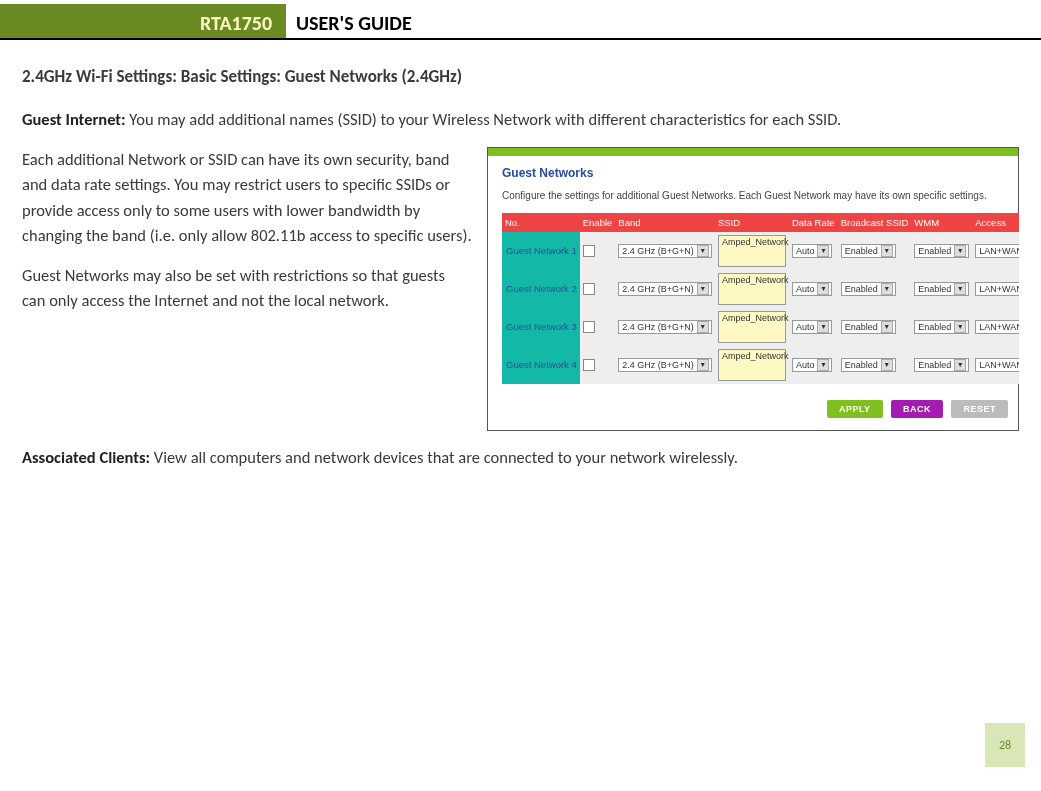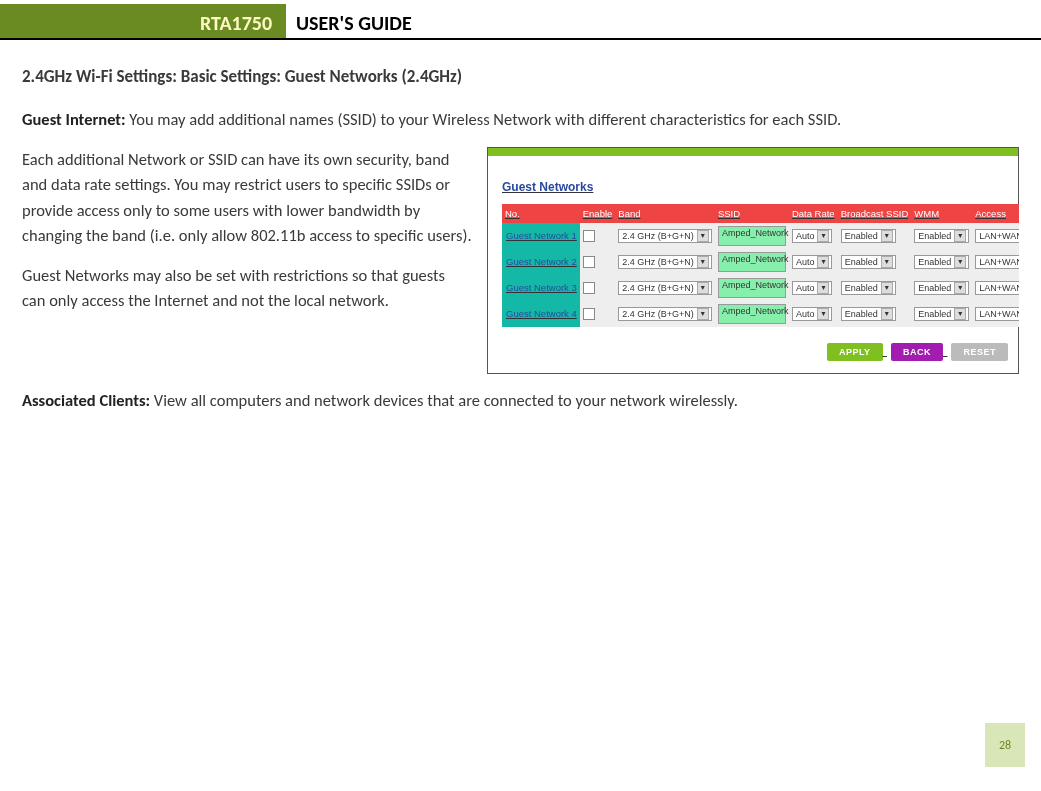--- a/index.html
+++ b/index.html
@@ -68,22 +68,21 @@
     border: 1px solid #555;
     background: #fff;
     font-family: Arial, sans-serif;
     margin-left: 10px;
   }
   .panel-topbar {
     height: 8px;
     background: #7fbf1f;
   }
   .panel-body {
-    padding: 24px 10px 12px 14px;
-    text-decoration: underline;
+    padding: 10px 10px 12px 14px;
   }
   .panel-heading {
     color: #2a4aa0;
     font-weight: bold;
     font-size: 12px;
     margin-bottom: 10px;
   }
   .panel-desc {
     font-size: 10px;
     color: #444;
@@ -133,23 +132,23 @@
     border: 1px solid #aaa;
     width: 10px;
     height: 10px;
     display: inline-flex;
     align-items: center;
     justify-content: center;
     line-height: 1;
   }
   .txtin {
     border: 1px solid #999;
-    background: #86efac;
+    background: #fef9c3;
     font-size: 9px;
-    height: 20px;
+    height: 32px;
     padding: 0 3px;
     width: 68px;
     box-sizing: border-box;
     display: inline-block;
     line-height: 13px;
     color: #333;
   }
   .cbx {
     width: 10px;
     height: 10px;
@@ -209,20 +208,21 @@
 
   <p class="para">
     <strong>Guest Internet:</strong><span>  You may add additional names (SSID) to your Wireless Network with different characteristics for each SSID.</span>
   </p>
 
   <div class="floatwrap">
     <div class="panel-img">
       <div class="panel-topbar"></div>
       <div class="panel-body">
         <div class="panel-heading">Guest Networks</div>
+        <div class="panel-desc">Configure the settings for additional Guest Networks. Each Guest Network may have its own specific settings.</div>
 
         <table class="gn">
           <thead>
             <tr>
               <th>No.</th>
               <th>Enable</th>
               <th>Band</th>
               <th>SSID</th>
               <th>Data Rate</th>
               <th>Broadcast SSID</th>

